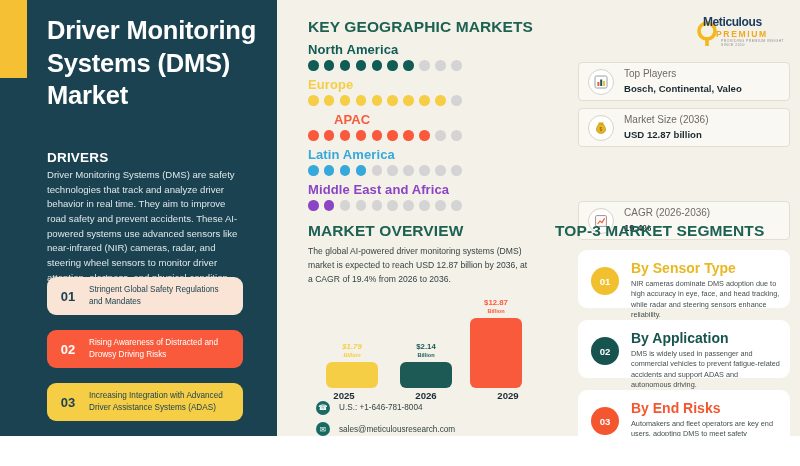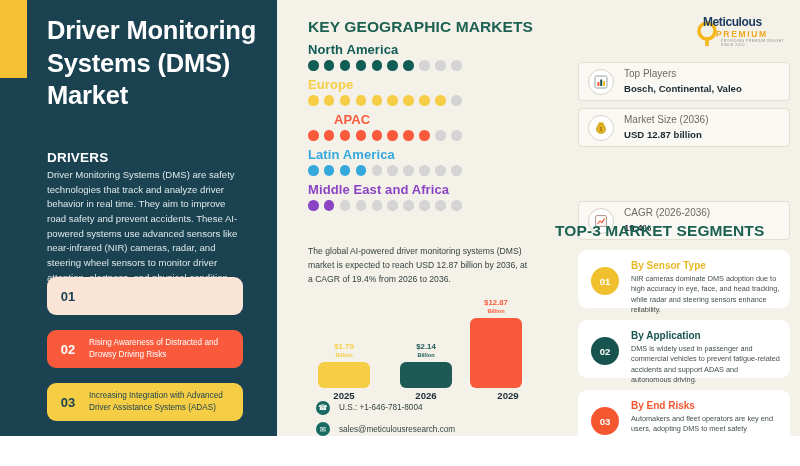--- a/index.html
+++ b/index.html
@@ -310,21 +310,21 @@
     display: flex;
     align-items: center;
     justify-content: center;
     color: #ffffff;
     font-size: 9.6px;
     font-weight: bold;
     box-sizing: border-box;
   }
   .seg-body { padding-right: 10px; padding-top: 2px; }
   .seg-title {
-    font-size: 10px;
+    font-size: 14px;
     font-weight: bold;
     margin-bottom: 2.5px;
   }
   .seg-desc {
     font-size: 7.3px;
     line-height: 1.44;
     color: #44504e;
   }
 </style>
 </head>
@@ -334,20 +334,21 @@
 
   <div class="left-panel">
     <div class="accent-bar"></div>
   </div>
   <div class="main-title">Driver Monitoring Systems (DMS) Market</div>
   <div class="drivers-head">DRIVERS</div>
   <div class="drivers-body">Driver Monitoring Systems (DMS) are safety technologies that track and analyze driver behavior in real time. They aim to improve road safety and prevent accidents. These AI-powered systems use advanced sensors like near-infrared (NIR) cameras, radar, and steering wheel sensors to monitor driver attention, alertness, and physical condition.</div>
 
   <div class="driver-card" id="driver-1">
     <div class="num">01</div>
+    <div class="txt">Stringent Global Safety Regulations and Mandates</div>
   </div>
   <div class="driver-card" id="driver-2">
     <div class="num">02</div>
     <div class="txt">Rising Awareness of Distracted and Drowsy Driving Risks</div>
   </div>
   <div class="driver-card" id="driver-3">
     <div class="num">03</div>
     <div class="txt">Increasing Integration with Advanced Driver Assistance Systems (ADAS)</div>
   </div>
 
@@ -475,23 +476,24 @@
         <rect x="1.6" y="1.6" width="10.8" height="10.8" rx="1.2" fill="none" stroke="#b08d86" stroke-width="1"></rect>
         <polyline points="3.6,10 6,7 8,8.6 10.6,4.4" fill="none" stroke="#f4562f" stroke-width="1.1"></polyline>
       </svg>
     </div>
     <div class="stat-text">
       <div class="stat-label">CAGR (2026-2036)</div>
       <div class="stat-value">19.4%</div>
     </div>
   </div>
 
+  <div class="section-title" id="title-overview">MARKET OVERVIEW</div>
   <div id="overview-text">The global AI-powered driver monitoring systems (DMS) market is expected to reach USD 12.87 billion by 2036, at a CAGR of 19.4% from 2026 to 2036.</div>
   <div id="chart">
-      <div class="bar-col" style="left: 0px; height: 88px;">
+      <div class="bar-col" style="left: 8px; height: 88px; font-style: italic;">
         <div class="bar-val" style="bottom: 30px; color: rgb(246, 206, 70);"><span>$1.79</span><span class="unit">Billion</span></div>
         <div class="bar-rect" style="height: 26px; background: rgb(246, 206, 70);"></div>
       </div>
       <div class="bar-col" style="left: 82px; height: 88px;">
         <div class="bar-val" style="bottom: 30px; color: rgb(29, 90, 85);"><span>$2.14</span><span class="unit">Billion</span></div>
         <div class="bar-rect" style="height: 26px; background: rgb(29, 90, 85);"></div>
       </div>
       <div class="bar-col" style="left: 152px; height: 88px;">
         <div class="bar-val" style="bottom: 74px; color: rgb(249, 90, 60);"><span>$12.87</span><span class="unit">Billion</span></div>
         <div class="bar-rect" style="height: 70px; background: rgb(249, 90, 60);"></div>

